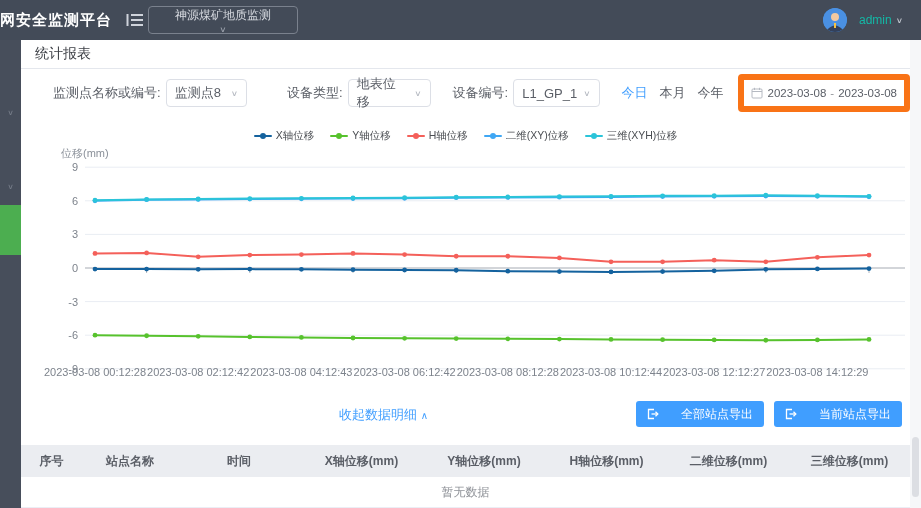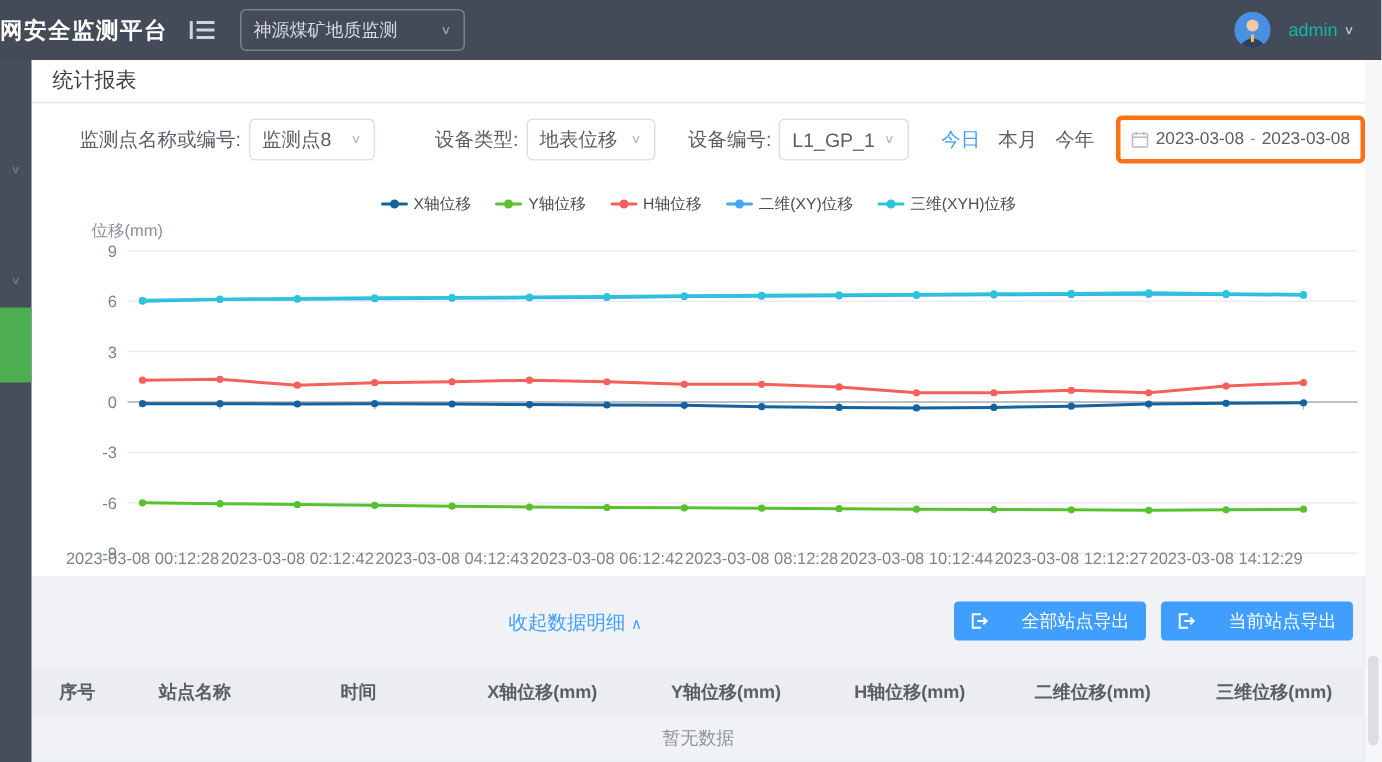--- a/index.html
+++ b/index.html
@@ -6,49 +6,49 @@
   body{
     width:921px;height:508px;position:relative;overflow:hidden;
     background:#f0f2f5;font-family:"Liberation Sans","DejaVu Sans",sans-serif;
     -webkit-font-smoothing:antialiased;
   }
   
   .header{position:absolute;top:0;left:0;width:921px;height:40px;background:#434b58;z-index:5;
     display:flex;align-items:center;}
   .app-title{color:#ffffff;font-size:15px;font-weight:bold;letter-spacing:1px;margin-left:0px;white-space:nowrap;}
   .fold-icon{margin-left:14px;cursor:pointer;display:flex;align-items:center;}
-  .header-select{margin-left:16px;width:132px;height:26px;border:1px solid #7a818d;border-radius:4px;
-    display:flex;align-items:center;justify-content:space-between;padding:0 8px;cursor:pointer;}
+  .header-select{margin-left:4px;width:132px;height:26px;border:1px solid #7a818d;border-radius:4px;
+    display:flex;align-items:center;justify-content:space-between;padding:0 8px;cursor:pointer;flex-direction:column;}
   .header-select .hs-text{color:#d7dae0;font-size:12px;white-space:nowrap;}
   .hs-arrow{color:#9aa0ab;font-size:10px;transform:scaleY(.8);}
   .header-right{margin-left:auto;display:flex;align-items:center;margin-right:18px;}
   .avatar{width:24px;height:24px;border-radius:50%;background:#4a90e2;overflow:hidden;position:relative;}
   .user-name{color:#14b8a6;font-size:12px;margin-left:12px;}
   .user-arrow{color:#c3c8d0;font-size:10px;margin-left:4px;transform:scaleY(.8);}
   
   .sidebar{position:absolute;top:40px;left:0;width:21px;height:468px;background:#474e5b;z-index:4;}
   .side-chev{position:absolute;left:0;width:21px;text-align:center;color:#777e8a;font-size:9px;transform:scaleY(.8);}
   .side-active{position:absolute;top:165px;left:0;width:21px;height:50px;background:#4cae50;}
   
   .scroll-strip{position:absolute;top:40px;right:0;width:11px;height:468px;background:#f6f7f9;border-left:1px solid #e8eaed;}
   .scroll-thumb{position:absolute;top:397px;left:2px;width:7px;height:60px;border-radius:4px;background:#dcdee3;}
   
-  .card{position:absolute;top:40px;left:21px;width:889px;height:344px;background:#ffffff;}
+  .card{position:absolute;top:40px;left:21px;width:889px;height:468px;background:#ffffff;}
   .tabs-bar{height:28px;border-bottom:1px solid #e4e7ed;display:flex;align-items:center;}
   .tab{margin-left:14px;font-size:14px;color:#3c3f45;cursor:pointer;}
   
   .filter-row{margin-top:10px;height:28px;display:flex;align-items:center;font-size:13px;color:#5a5e66;}
   .f-label{white-space:nowrap;}
   .sel{height:26px;border:1px solid #dcdfe6;border-radius:4px;background:#fff;display:flex;align-items:center;
     justify-content:space-between;padding:0 8px;cursor:pointer;}
   .sel .sel-text{font-size:13px;color:#5a5e66;}
   .sel .sel-arrow{color:#b6bac2;font-size:10px;transform:scaleY(.8);margin-left:6px;}
   .quick{cursor:pointer;white-space:nowrap;}
   .quick.active{color:#409eff;}
-  .date-box{height:26px;border:3px solid #f97316;border-radius:4px;display:flex;align-items:center;
+  .date-box{height:26px;border:6px solid #f97316;border-radius:4px;display:flex;align-items:center;
     padding:0 7px;margin-left:14px;cursor:pointer;}
   .date-box .d-text{font-size:11.5px;color:#5a5e66;margin-left:5px;white-space:nowrap;}
   .date-box .d-sep{font-size:11.5px;color:#909399;margin:0 4px;}
   
   .legend{margin-top:22px;height:14px;display:flex;justify-content:center;align-items:center;gap:16px;}
   .legend-item{display:flex;align-items:center;gap:4px;cursor:pointer;}
   .lg-marker{position:relative;width:18px;height:8px;}
   .lg-marker .lg-line{position:absolute;top:3px;left:0;width:18px;height:2px;border-radius:1px;}
   .lg-marker .lg-dot{position:absolute;top:1px;left:6px;width:6px;height:6px;border-radius:50%;}
   .lg-label{font-size:10.5px;color:#4a4d52;}

